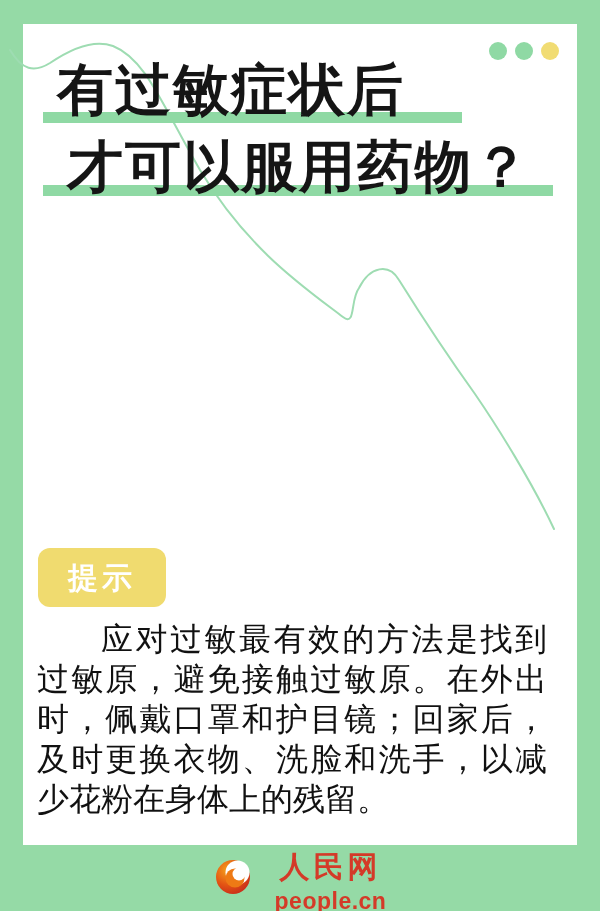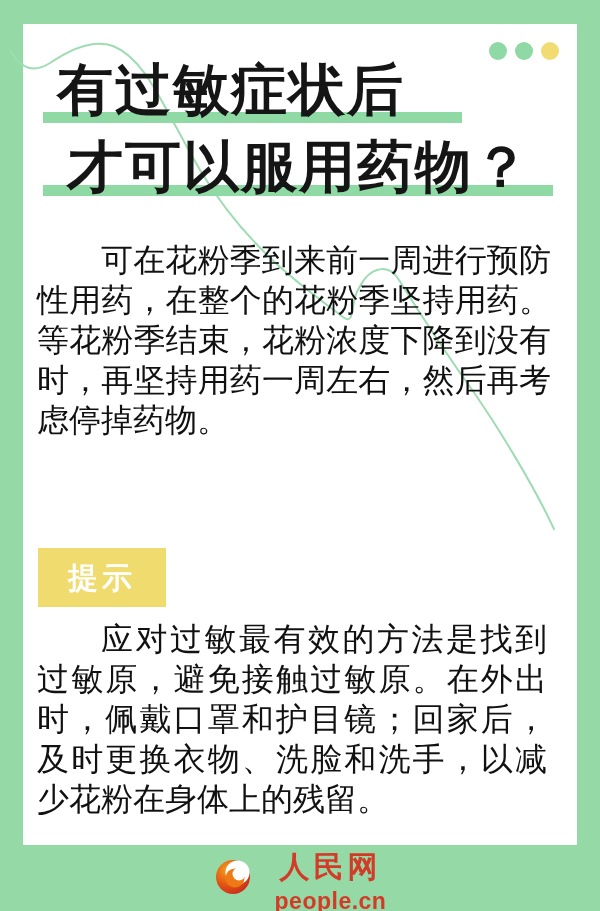--- a/index.html
+++ b/index.html
@@ -20,21 +20,21 @@
   .t-line .txt{position:relative;z-index:2;}
   .t-line .bar{position:absolute;height:11px;background:var(--accent);z-index:1;}
   .t1{left:57px;top:61px;}
   .t1 .bar{left:-14px;top:51px;width:419px;}
   .t2{left:67px;top:138px;text-align:right;}
   .t2 .bar{left:-24px;top:47px;width:510px;}
   .bodytext{position:absolute;left:37px;top:240px;width:514px;font-size:32px;line-height:40px;color:#111;text-align:justify;}
   .bodytext p{text-indent:2em;}
   .lead{font-weight:bold;}
   .badge{position:absolute;left:38px;top:548px;width:128px;height:59px;background:var(--badge);
-         color:#fff;font-size:30px;font-weight:bold;letter-spacing:4px;text-align:center;line-height:59px;}
+         color:#fff;font-size:30px;font-weight:bold;letter-spacing:4px;text-align:center;line-height:59px;border-radius:12px;}
   .tiptext{position:absolute;left:37px;top:619px;width:510px;font-size:32px;line-height:40px;color:#111;text-align:justify;text-indent:2em;}
   .brand{position:absolute;left:0;top:851px;width:600px;display:flex;justify-content:center;align-items:flex-start;gap:19px;}
   .brand-ic{flex:0 0 auto;margin-top:2px;}
   .brand-col{display:flex;flex-direction:column;align-items:center;}
   .brand-name{font-family:"DejaVu Serif",serif;font-weight:bold;font-size:30px;line-height:32px;color:var(--brand);letter-spacing:4px;}
   .brand-domain{font-size:23px;line-height:18px;font-weight:bold;color:var(--brand);letter-spacing:0.5px;margin-top:9px;}
 </style>
 </head>
 <body>
 
@@ -60,21 +60,20 @@
       <span class="bar"></span>
       <span class="txt">有过敏症状后</span>
     </div>
     <div class="t-line t2">
       <span class="bar"></span>
       <span class="txt">才可以服用药物？</span>
     </div>
   </h1>
 
   <div class="bodytext">
-    <p>可在花粉季到来前一周进行预防性用药，在整个的花粉季坚持用药。等花粉季结束，花粉浓度下降到没有时，再坚持用药一周左右，然后再考虑停掉药物。</p>
   </div>
 
   <div class="badge">提示</div>
 
   <p class="tiptext">应对过敏最有效的方法是找到过敏原，避免接触过敏原。在外出时，佩戴口罩和护目镜；回家后，及时更换衣物、洗脸和洗手，以减少花粉在身体上的残留。</p>
 
   <div class="brand">
     <svg class="brand-ic" width="42" height="46" viewBox="0 0 42 46" xmlns="http://www.w3.org/2000/svg">
       <defs>
         <radialGradient id="rg" cx="35%" cy="30%" r="80%">

